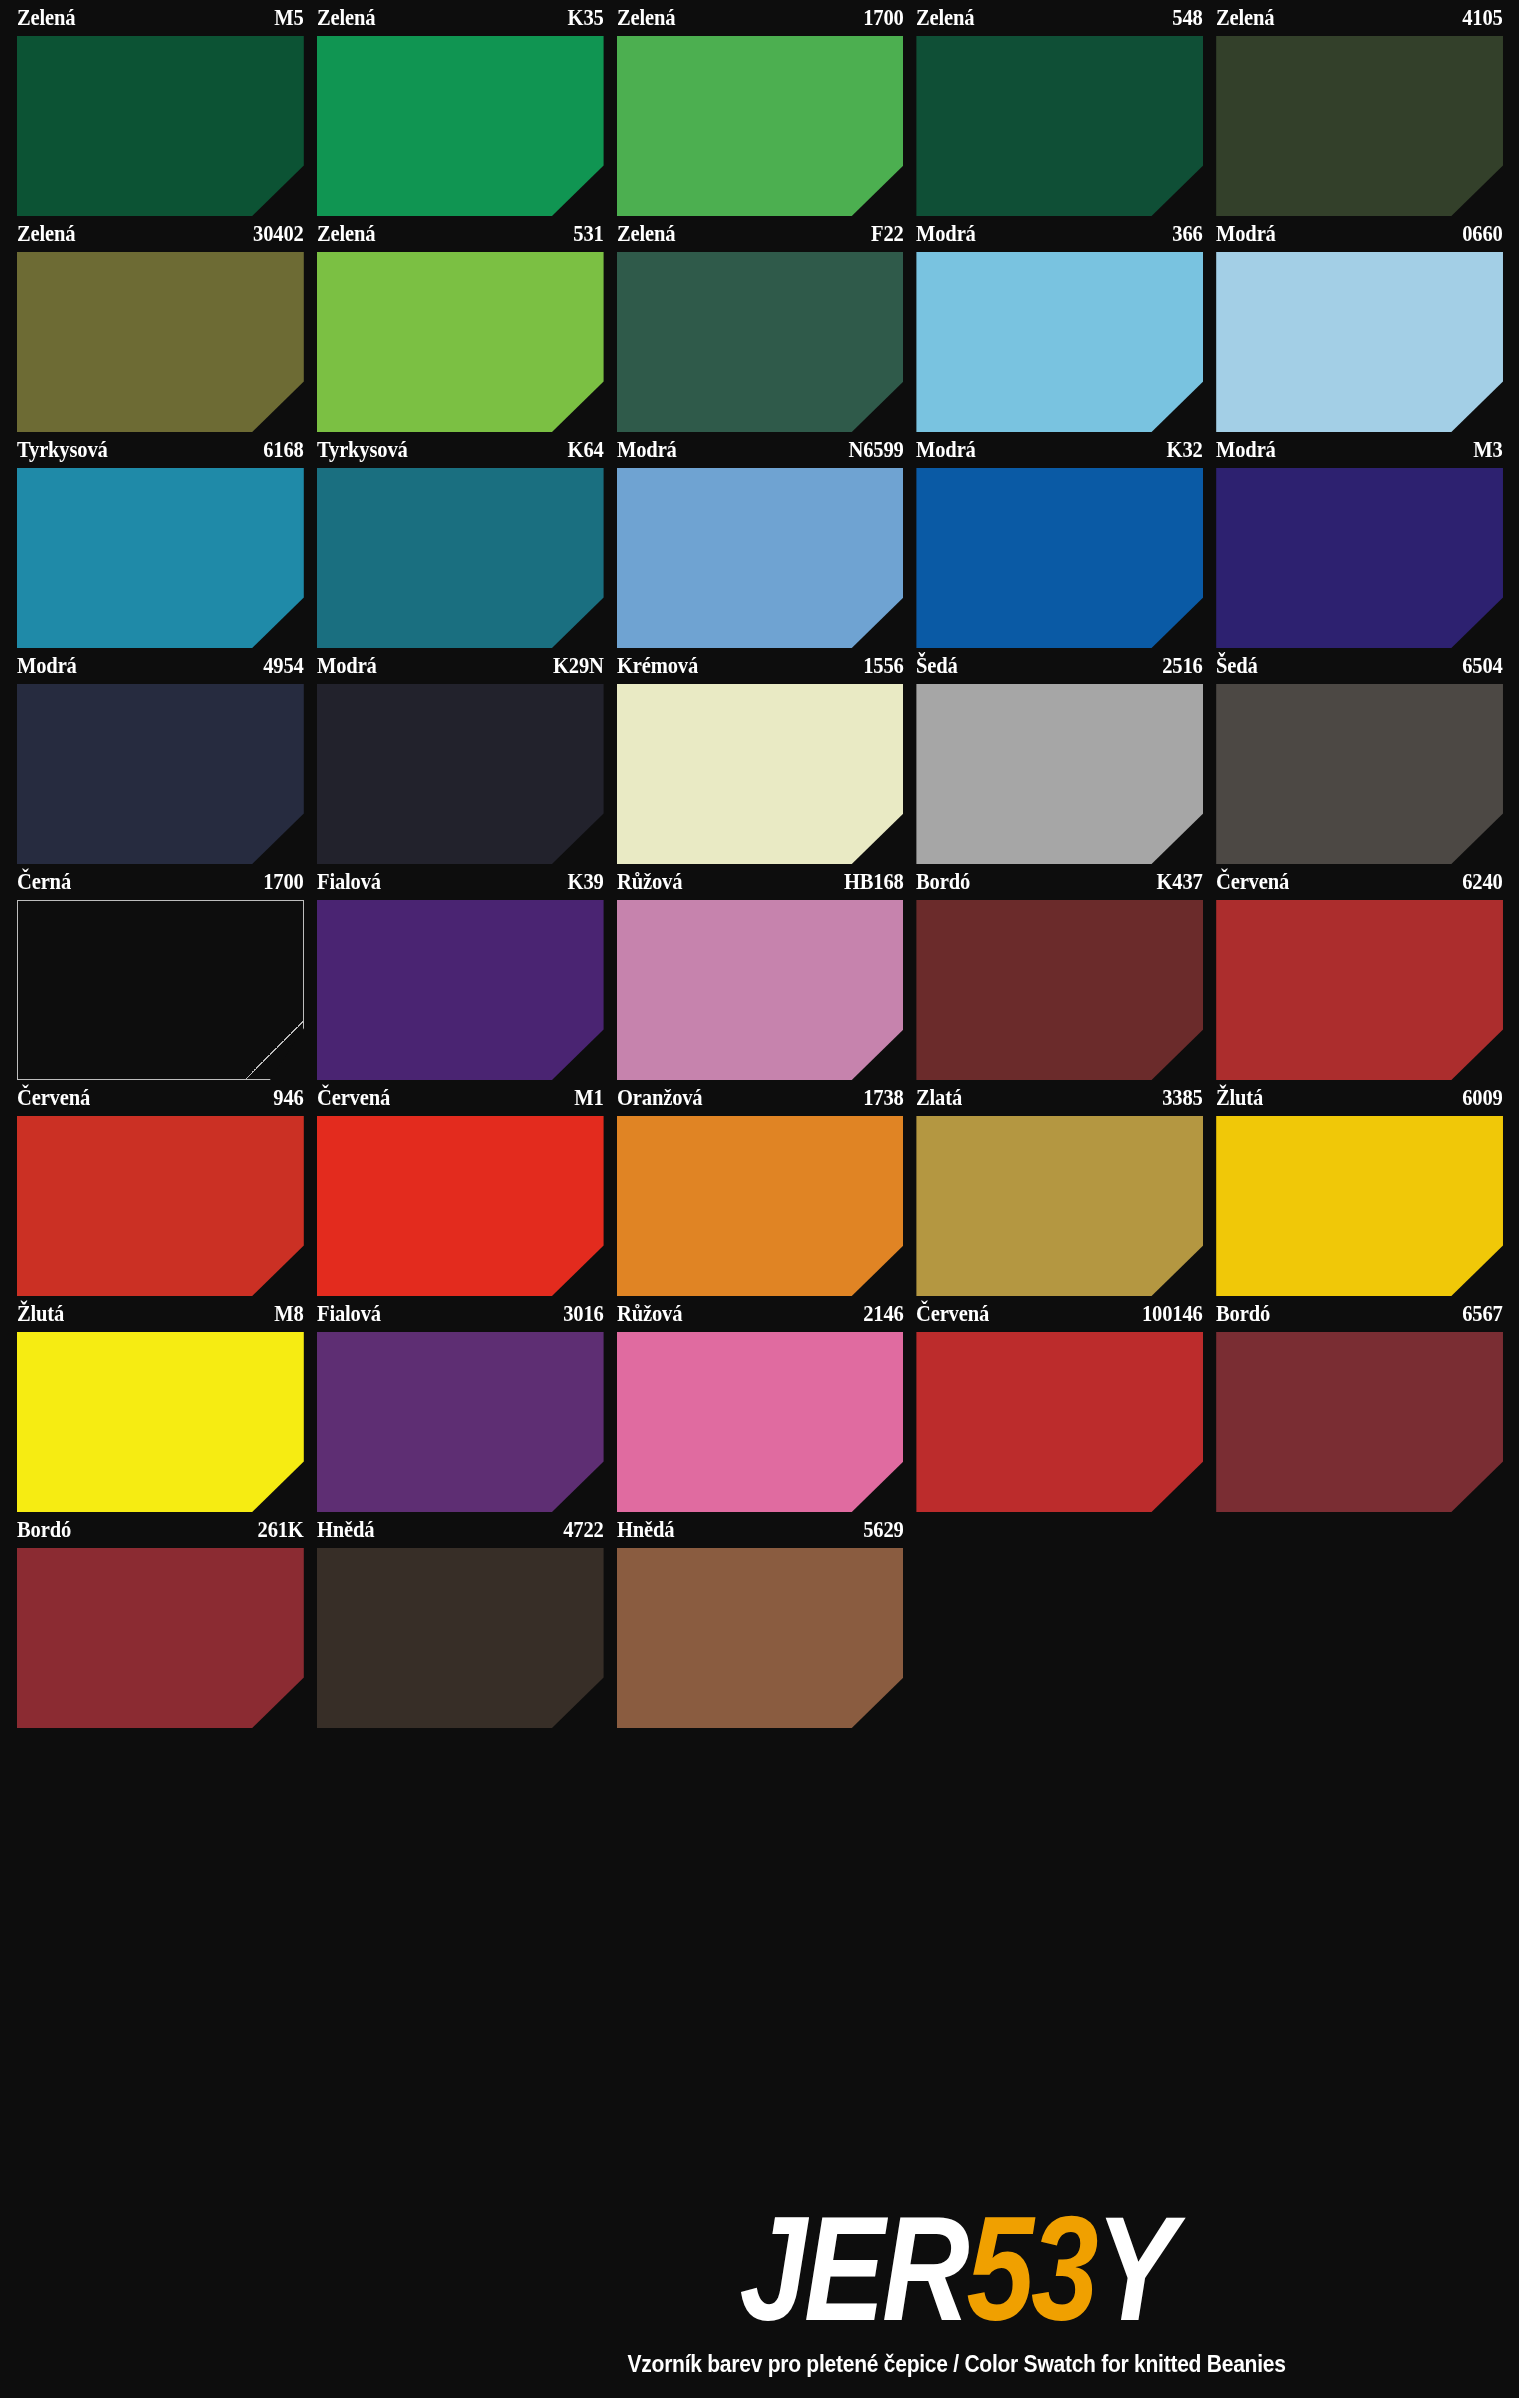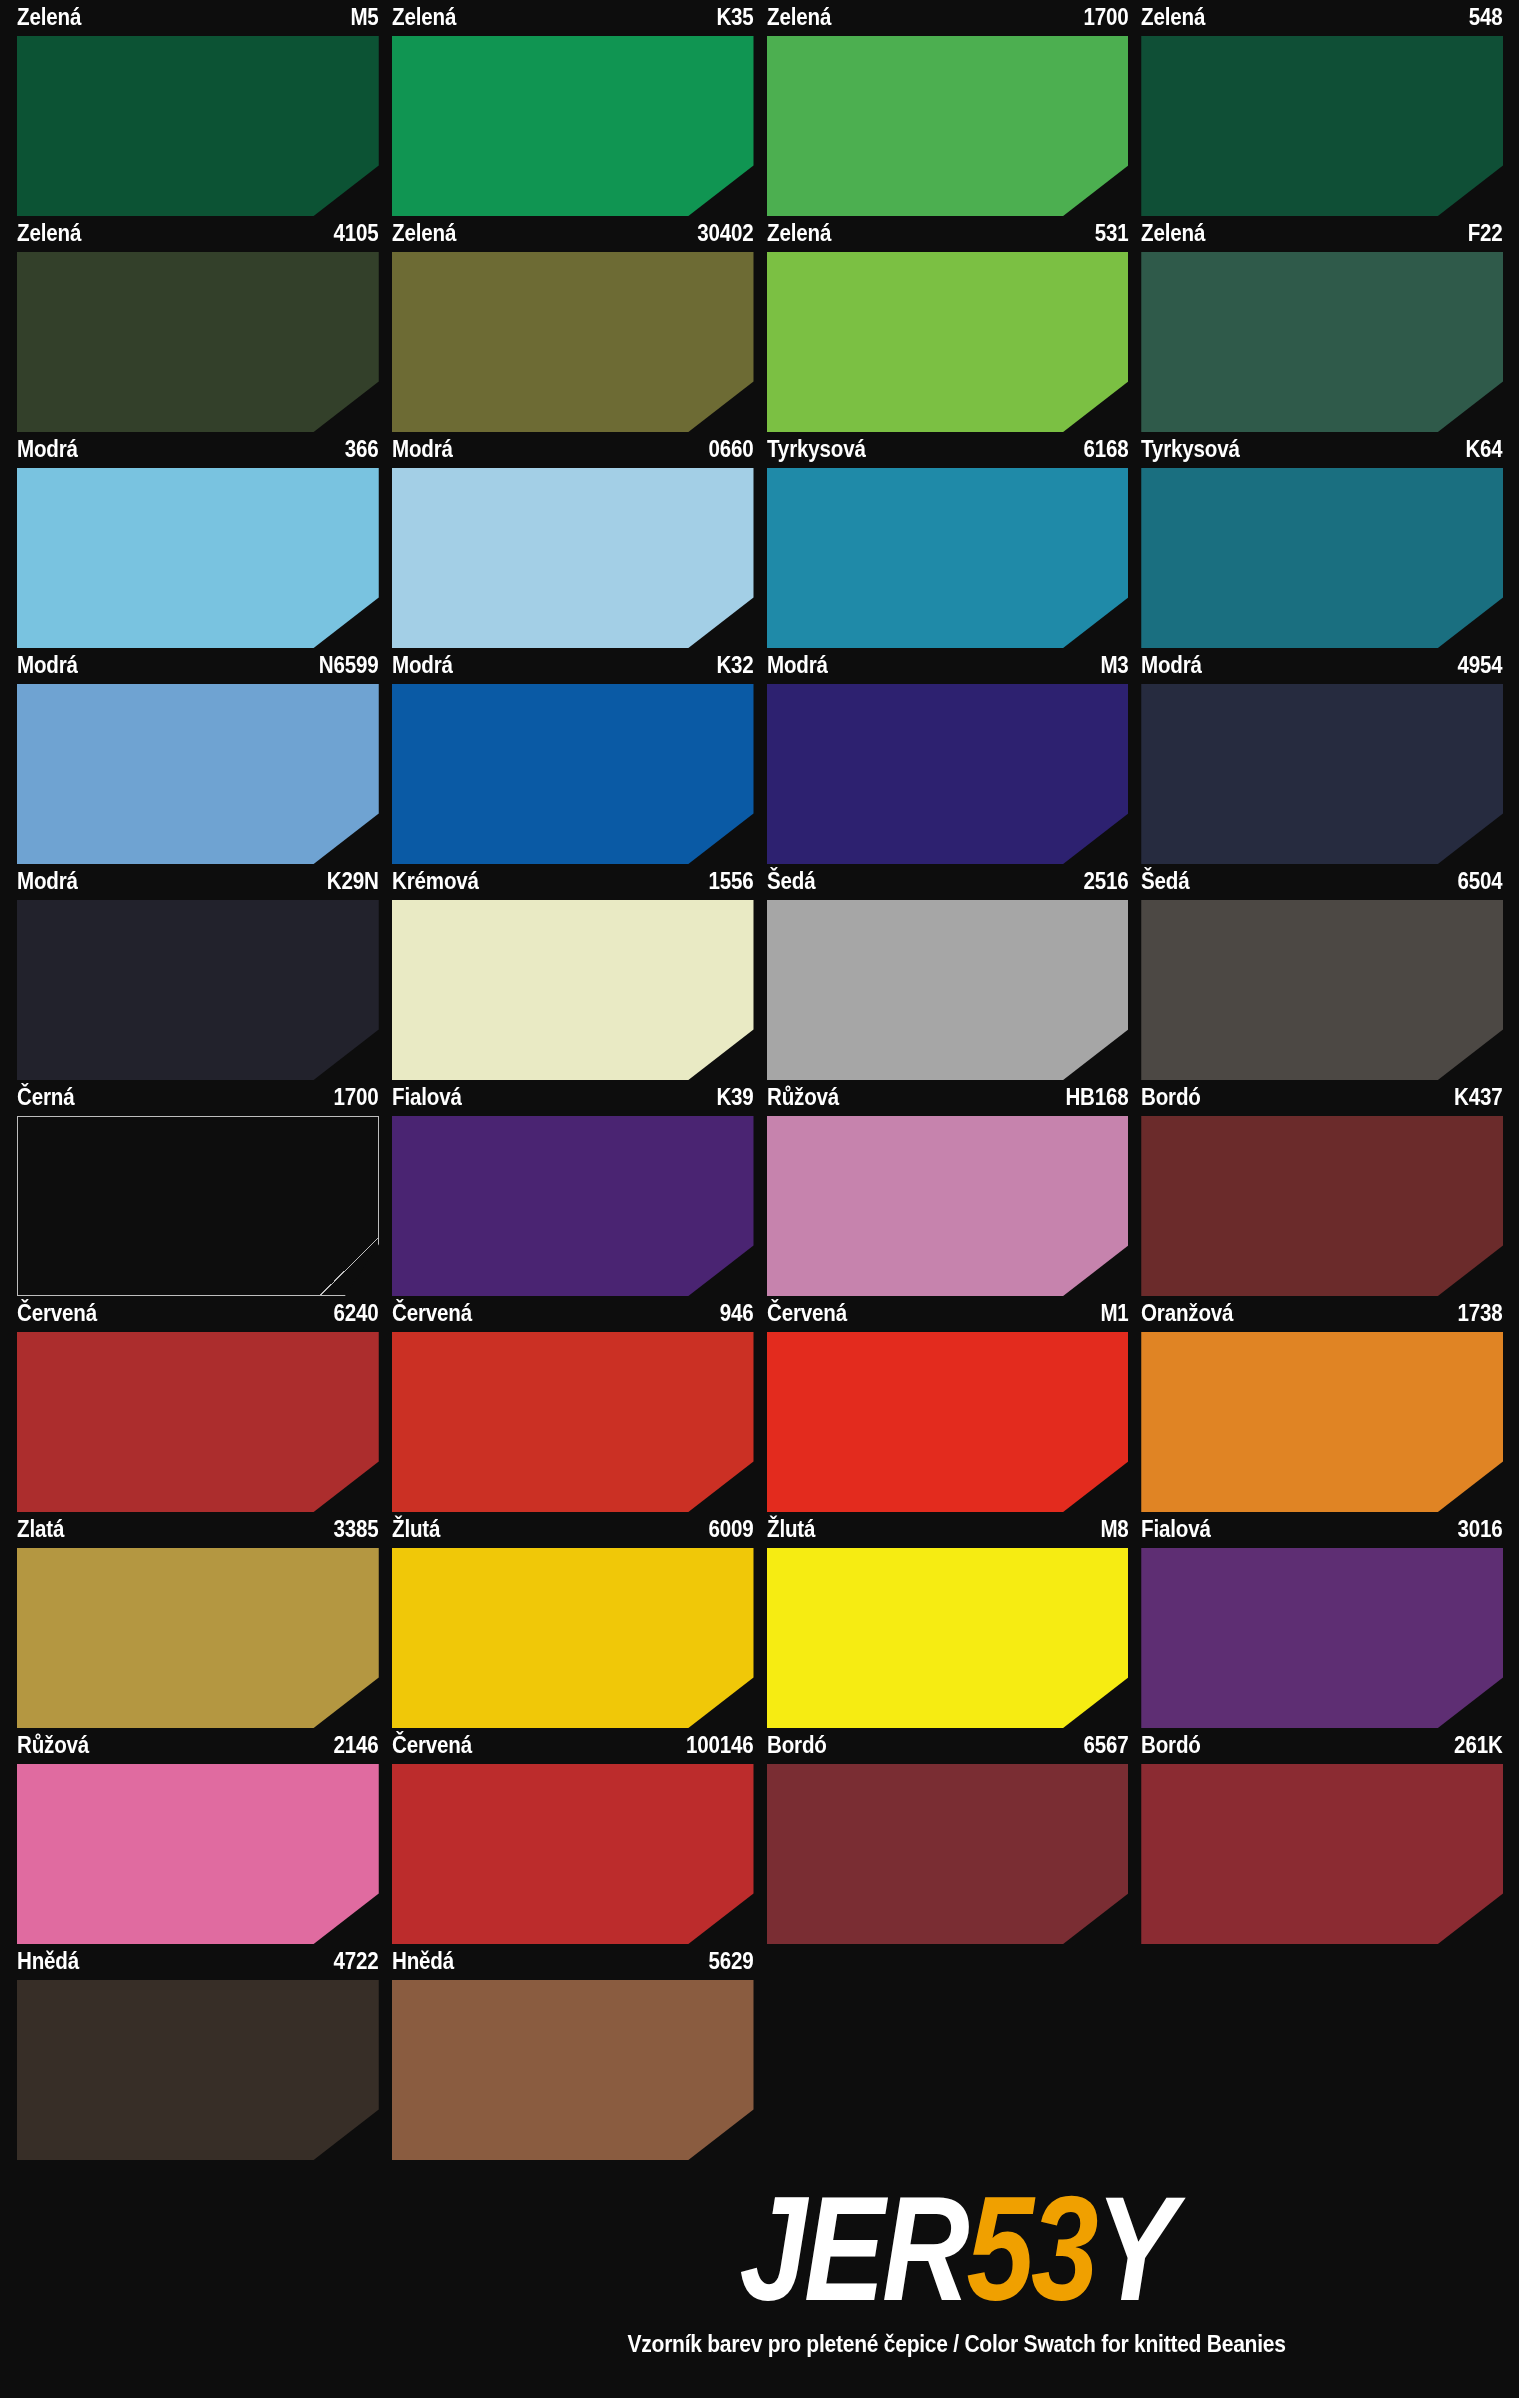--- a/index.html
+++ b/index.html
@@ -12,23 +12,24 @@
   #sheet{
     position:relative;
     width:1520px;height:2399px;
     background:#0d0d0d;
     box-sizing:border-box;
     padding:0 17px;
   }
 
   .grid{
     display:grid;
-    grid-template-columns:repeat(4,1fr);
+    grid-template-columns:repeat(5,1fr);
     column-gap:13px;
     row-gap:0px;
+    font-family:Liberation Serif, serif;
   }
 
   .cell{
     display:flex;
     flex-direction:column;
   }
 
   .cap{
     height:36px;
     display:flex;
@@ -83,21 +84,21 @@
   .footer{
     position:absolute;
     left:17px;right:17px;
     bottom:0;
     height:234px;
   }
   .logo-wrap{
     position:absolute;
     left:412px;
     right:19px;
-    top:10px;
+    top:30px;
     text-align:center;
   }
   .logo{
     font-family:"Liberation Sans","DejaVu Sans",sans-serif;
     font-size:148px;
     font-weight:700;
     font-style:italic;
     letter-spacing:-3.7px;
     line-height:1;
     transform:scaleX(0.82);

